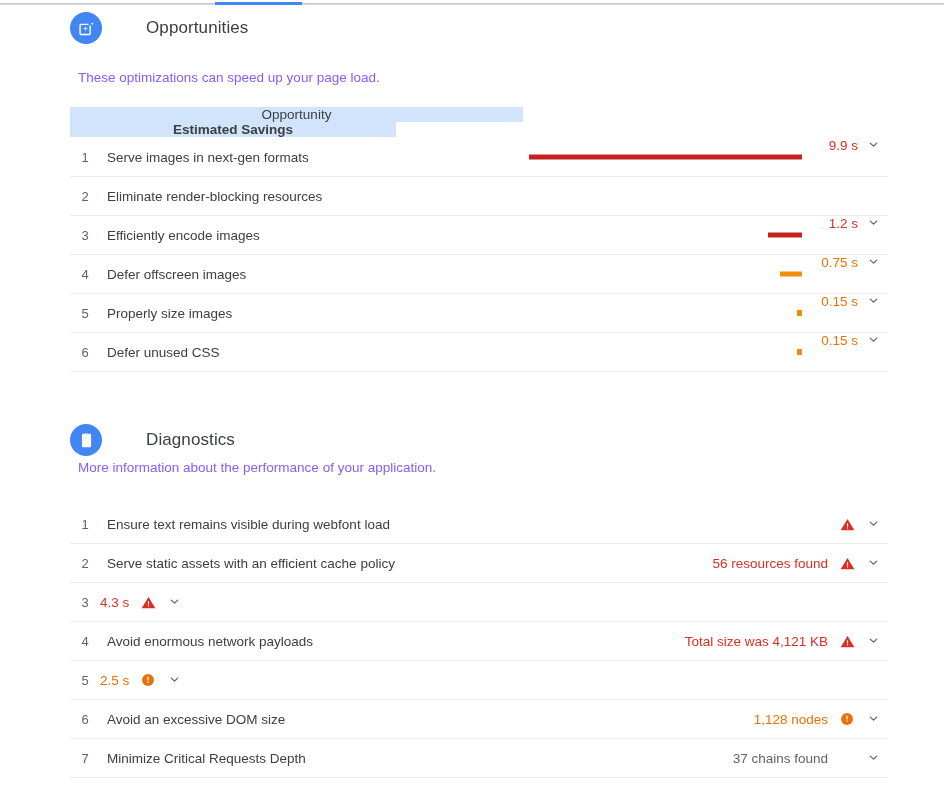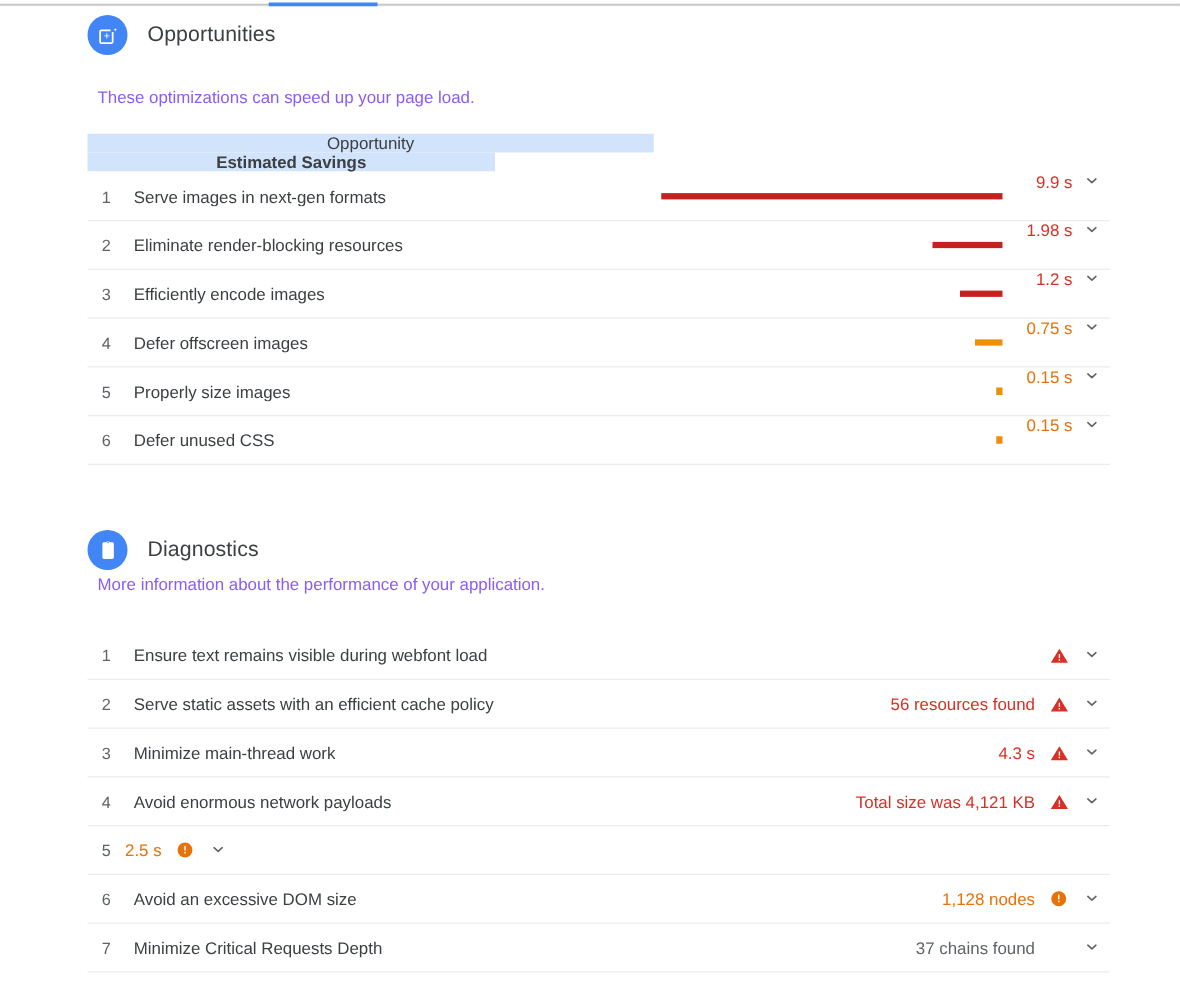--- a/index.html
+++ b/index.html
@@ -45,20 +45,21 @@
     top: 8px;
     left: 0;
     width: 944px;
   }
 
   
   .section-head {
     display: flex;
     align-items: center;
     padding-left: 70px;
+    gap: 28px;
   }
   .sec-icon {
     width: 32px;
     height: 32px;
     border-radius: 50%;
     background: #4285f4;
     display: flex;
     align-items: center;
     justify-content: center;
     flex: 0 0 auto;
@@ -221,31 +222,20 @@
             <span class="chev">
               <svg width="13" height="13" viewBox="0 0 24 24">
                 <path fill="none" stroke="#5f6368" stroke-width="2.3" stroke-linecap="round" stroke-linejoin="round" d="M6 9.5l6 5.5 6-5.5"></path>
               </svg>
             </span>
           </span>
         </div>
         <div class="row">
           <span class="row-idx">2</span>
           <span class="row-label">Eliminate render-blocking resources</span>
-          <span class="row-right">
-            <span class="barwrap">
-              <span class="bar" style="width:56px;background:#c5221f;"></span>
-            </span>
-            <span class="savings sv-red">1.98 s</span>
-            <span class="chev">
-              <svg width="13" height="13" viewBox="0 0 24 24">
-                <path fill="none" stroke="#5f6368" stroke-width="2.3" stroke-linecap="round" stroke-linejoin="round" d="M6 9.5l6 5.5 6-5.5"></path>
-              </svg>
-            </span>
-          </span>
         </div>
         <div class="row">
           <span class="row-idx">3</span>
           <span class="row-label">Efficiently encode images</span>
           <span class="row-right">
             <span class="barwrap">
               <span class="bar" style="width:34px;background:#c5221f;"></span>
             </span>
             <span class="savings sv-red">1.2 s</span>
             <span class="chev">
@@ -349,21 +339,20 @@
             </span>
             <span class="chev">
               <svg width="13" height="13" viewBox="0 0 24 24">
                 <path fill="none" stroke="#5f6368" stroke-width="2.3" stroke-linecap="round" stroke-linejoin="round" d="M6 9.5l6 5.5 6-5.5"></path>
               </svg>
             </span>
           </span>
         </div>
         <div class="drow">
           <span class="row-idx">3</span>
-          <span class="row-label">Minimize main-thread work</span>
           <span class="row-right">
             <span class="d-val sv-red">4.3 s</span>
             <span class="d-ico">
               <svg width="15" height="15" viewBox="0 0 24 24">
                 <path fill="#d93025" d="M12 3.2L23 21H1z"></path>
                 <rect x="11.1" y="10" width="1.8" height="5.2" fill="#ffffff"></rect>
                 <rect x="11.1" y="16.6" width="1.8" height="1.9" fill="#ffffff"></rect>
               </svg>
             </span>
             <span class="chev">

